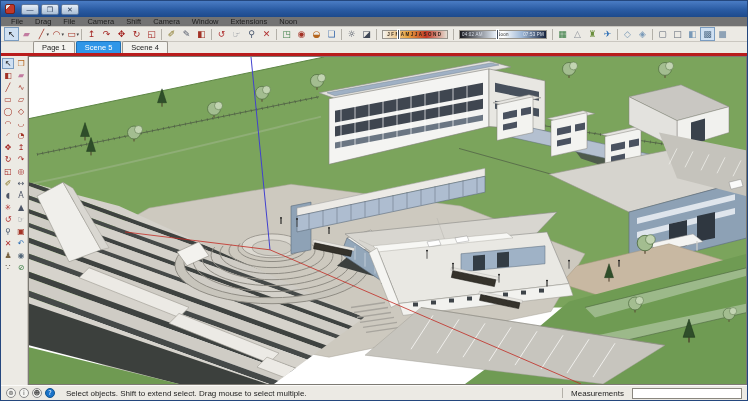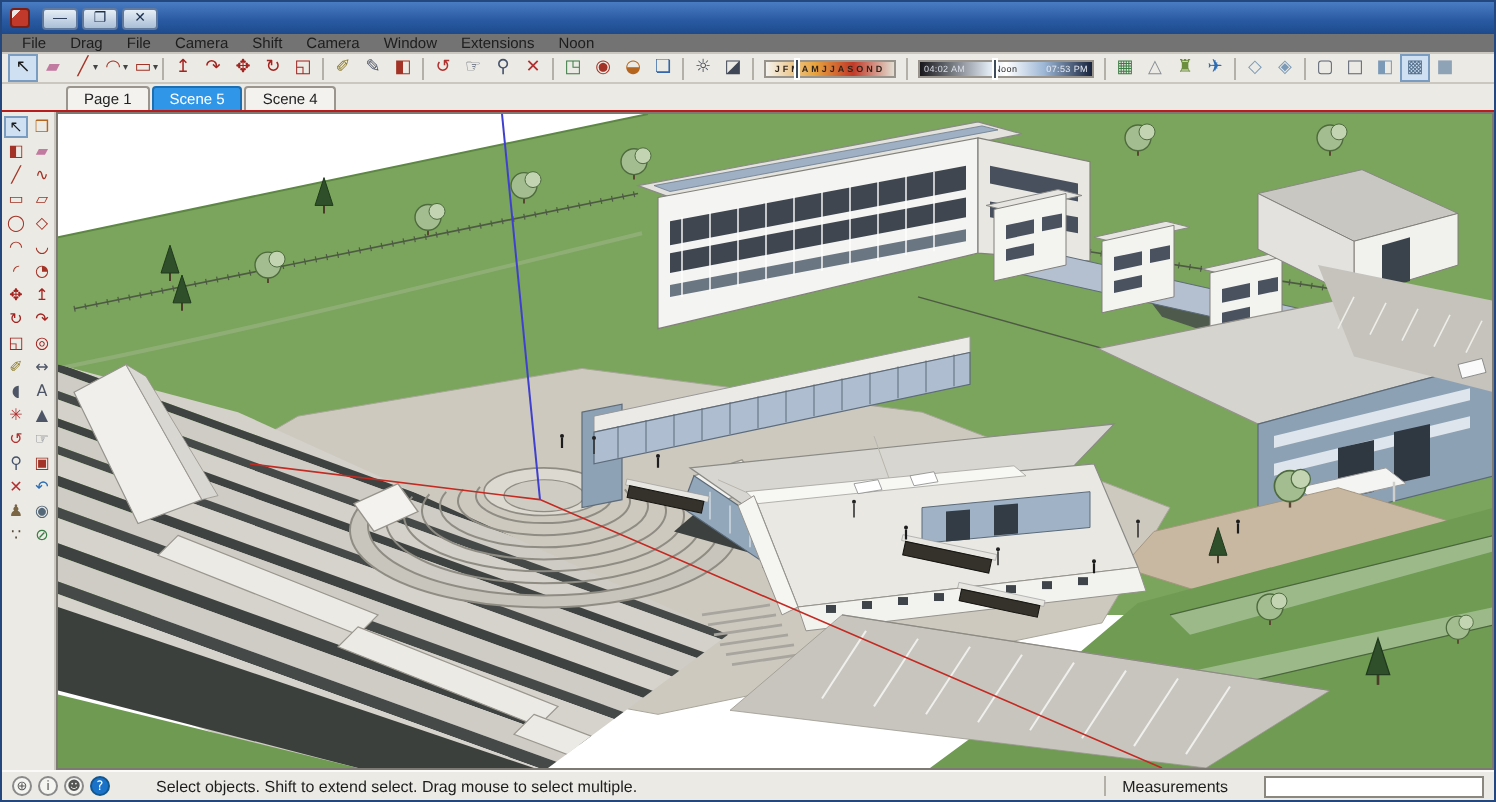--- a/index.html
+++ b/index.html
@@ -21,37 +21,37 @@
   .tb-btn.pressed{background:#cfe0f2;border:1px solid #7a9cc0}
   .tb-btn .dd{font-size:5px;position:absolute;right:-1px;bottom:0;color:#444}
   .slider{position:relative;height:9px;border:1px solid #98948c;margin:0 3px;flex:none}
   .slider.date{width:66px;background:linear-gradient(90deg,#f4f3ee,#e7a43f 38%,#c23a28 68%,#e3ddd2)}
   .slider.time{width:88px;background:linear-gradient(90deg,#17171c,#dfe7f1 40%,#ffffff 50%,#9db7d6 72%,#17233d)}
   .slider .lbls{position:absolute;inset:0;display:flex;justify-content:space-between;align-items:center;padding:0 2px;font-size:4.5px;letter-spacing:.2px}
   .slider.date .lbls{justify-content:center;letter-spacing:1.5px;color:#30241a;font-weight:bold}
   .t-start{color:#d8dde6}.t-mid{color:#333}.t-end{color:#e7ecf4}
   .thumb{position:absolute;top:-2px;width:3px;height:11px;background:#3d4a5c;border:1px solid #fff}
   
-  .tabs{height:14px;background:#eceae4;display:flex;align-items:flex-end;padding-left:32px;gap:1px;border-bottom:1px solid #b91c1c}
+  .tabs{height:14px;background:#eceae4;display:flex;align-items:flex-end;padding-left:32px;gap:1px;border-bottom:3px solid #b91c1c}
   .tab{font-size:7.5px;padding:1.5px 8px 1px;border:1px solid #9a968e;border-bottom:none;background:#f3f2ee;color:#222;border-radius:2px 2px 0 0;cursor:default}
   .tab.active{background:#2f96e8;color:#fff;border-color:#1d6fb4}
   
   .main{display:flex;height:329px}
   .palette{width:27px;background:#eceae4;display:grid;grid-template-columns:12px 12px;gap:1px 1px;padding:2px 1px;align-content:start;border-right:1px solid #cac7c0}
   .pal-btn{width:12px;height:11px;border:1px solid transparent;background:none;font-size:8px;line-height:9px;text-align:center;padding:0;font-family:"DejaVu Sans",sans-serif;cursor:default}
   .pal-btn.pressed{background:#cfe0f2;border-color:#7a9cc0}
   .viewport{flex:1;border:1px solid #7d7a73;background:#fff;position:relative;overflow:hidden}
   .viewport svg{display:block;width:100%;height:100%}
   
   .status-bar{height:15px;background:#eceae4;display:flex;align-items:center;padding:0 5px;gap:3px;border-top:1px solid #fbfaf8}
   .status-circle{width:10px;height:10px;border-radius:50%;border:1px solid #8a8a8a;color:#555;font-size:6.5px;line-height:8px;text-align:center;background:#f5f5f2;flex:none;font-family:"DejaVu Sans",sans-serif}
   .status-circle.help{background:#1a73c9;color:#fff;border-color:#12568f}
-  .status-msg{font-size:8px;color:#1d1d1d;margin-left:20px;flex:1;white-space:nowrap;overflow:hidden}
+  .status-msg{font-size:8px;color:#1d1d1d;margin-left:8px;flex:1;white-space:nowrap;overflow:hidden}
   .meas-sep{width:1px;height:10px;background:#b3b0a8;margin-right:5px}
-  .meas-label{font-size:8px;color:#1d1d1d;margin-right:15px}
+  .meas-label{font-size:8px;color:#1d1d1d;margin-right:5px}
   .meas-input{width:110px;height:11px;border:1px solid #8a877f;background:#fff;font-size:8px;padding:0 2px}
 </style>
 </head>
 <body>
 
 <div class="title-bar">
   <span class="logo"></span>
   <span id="win-controls" style="display:flex">
       <button class="win-btn">—</button>
       <button class="win-btn">❐</button>

